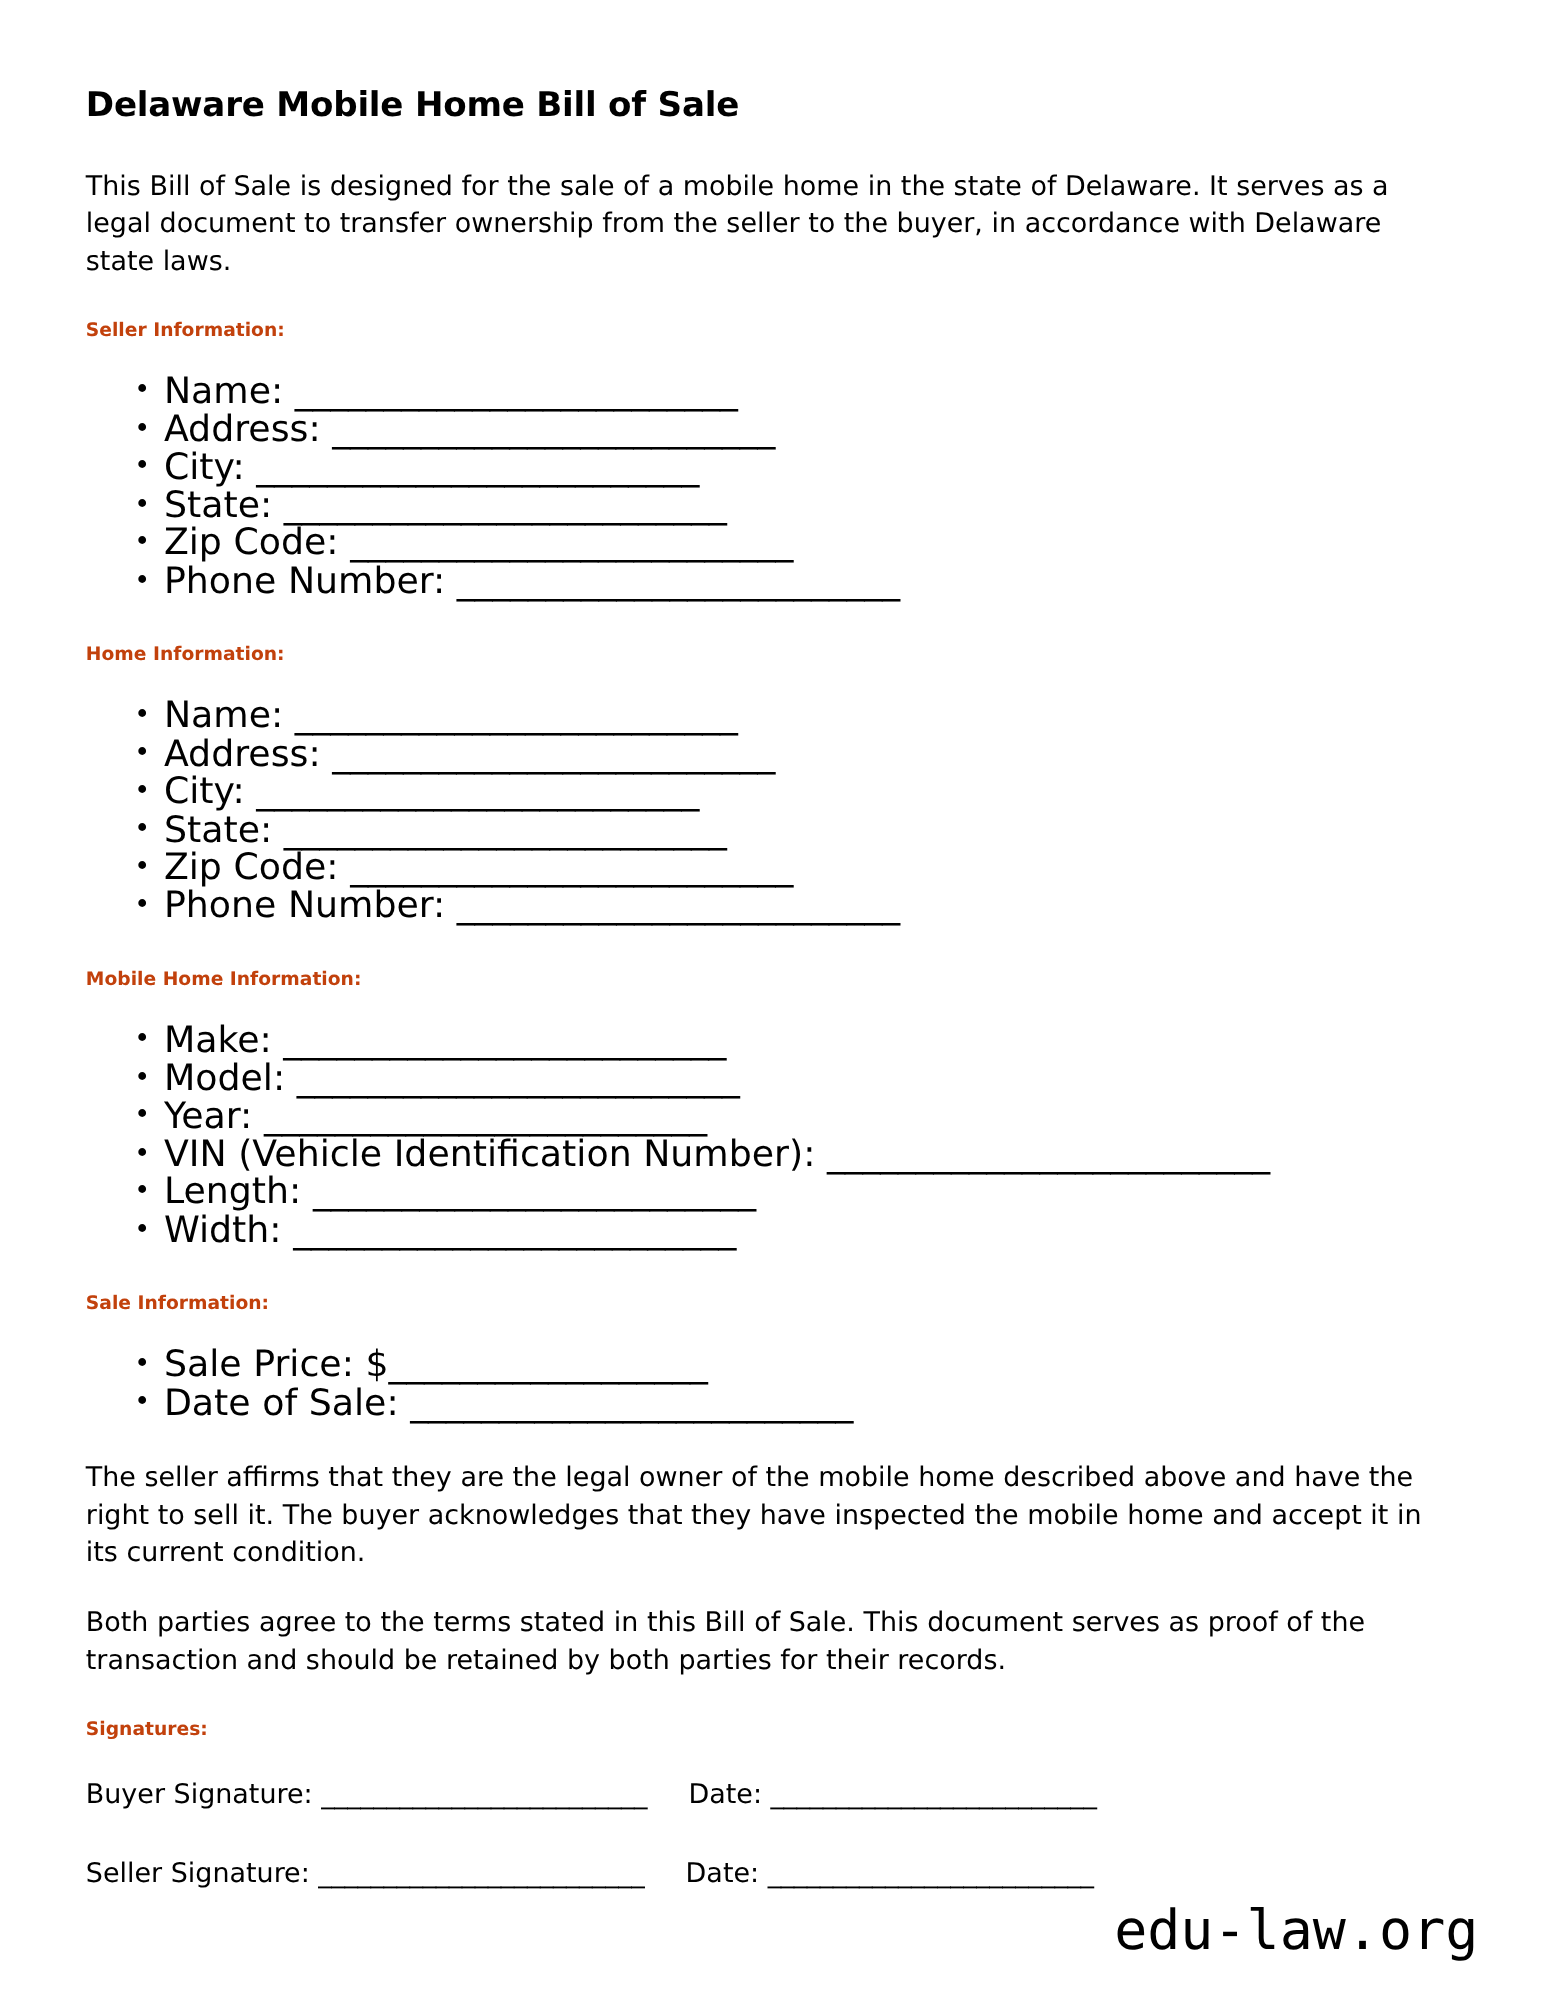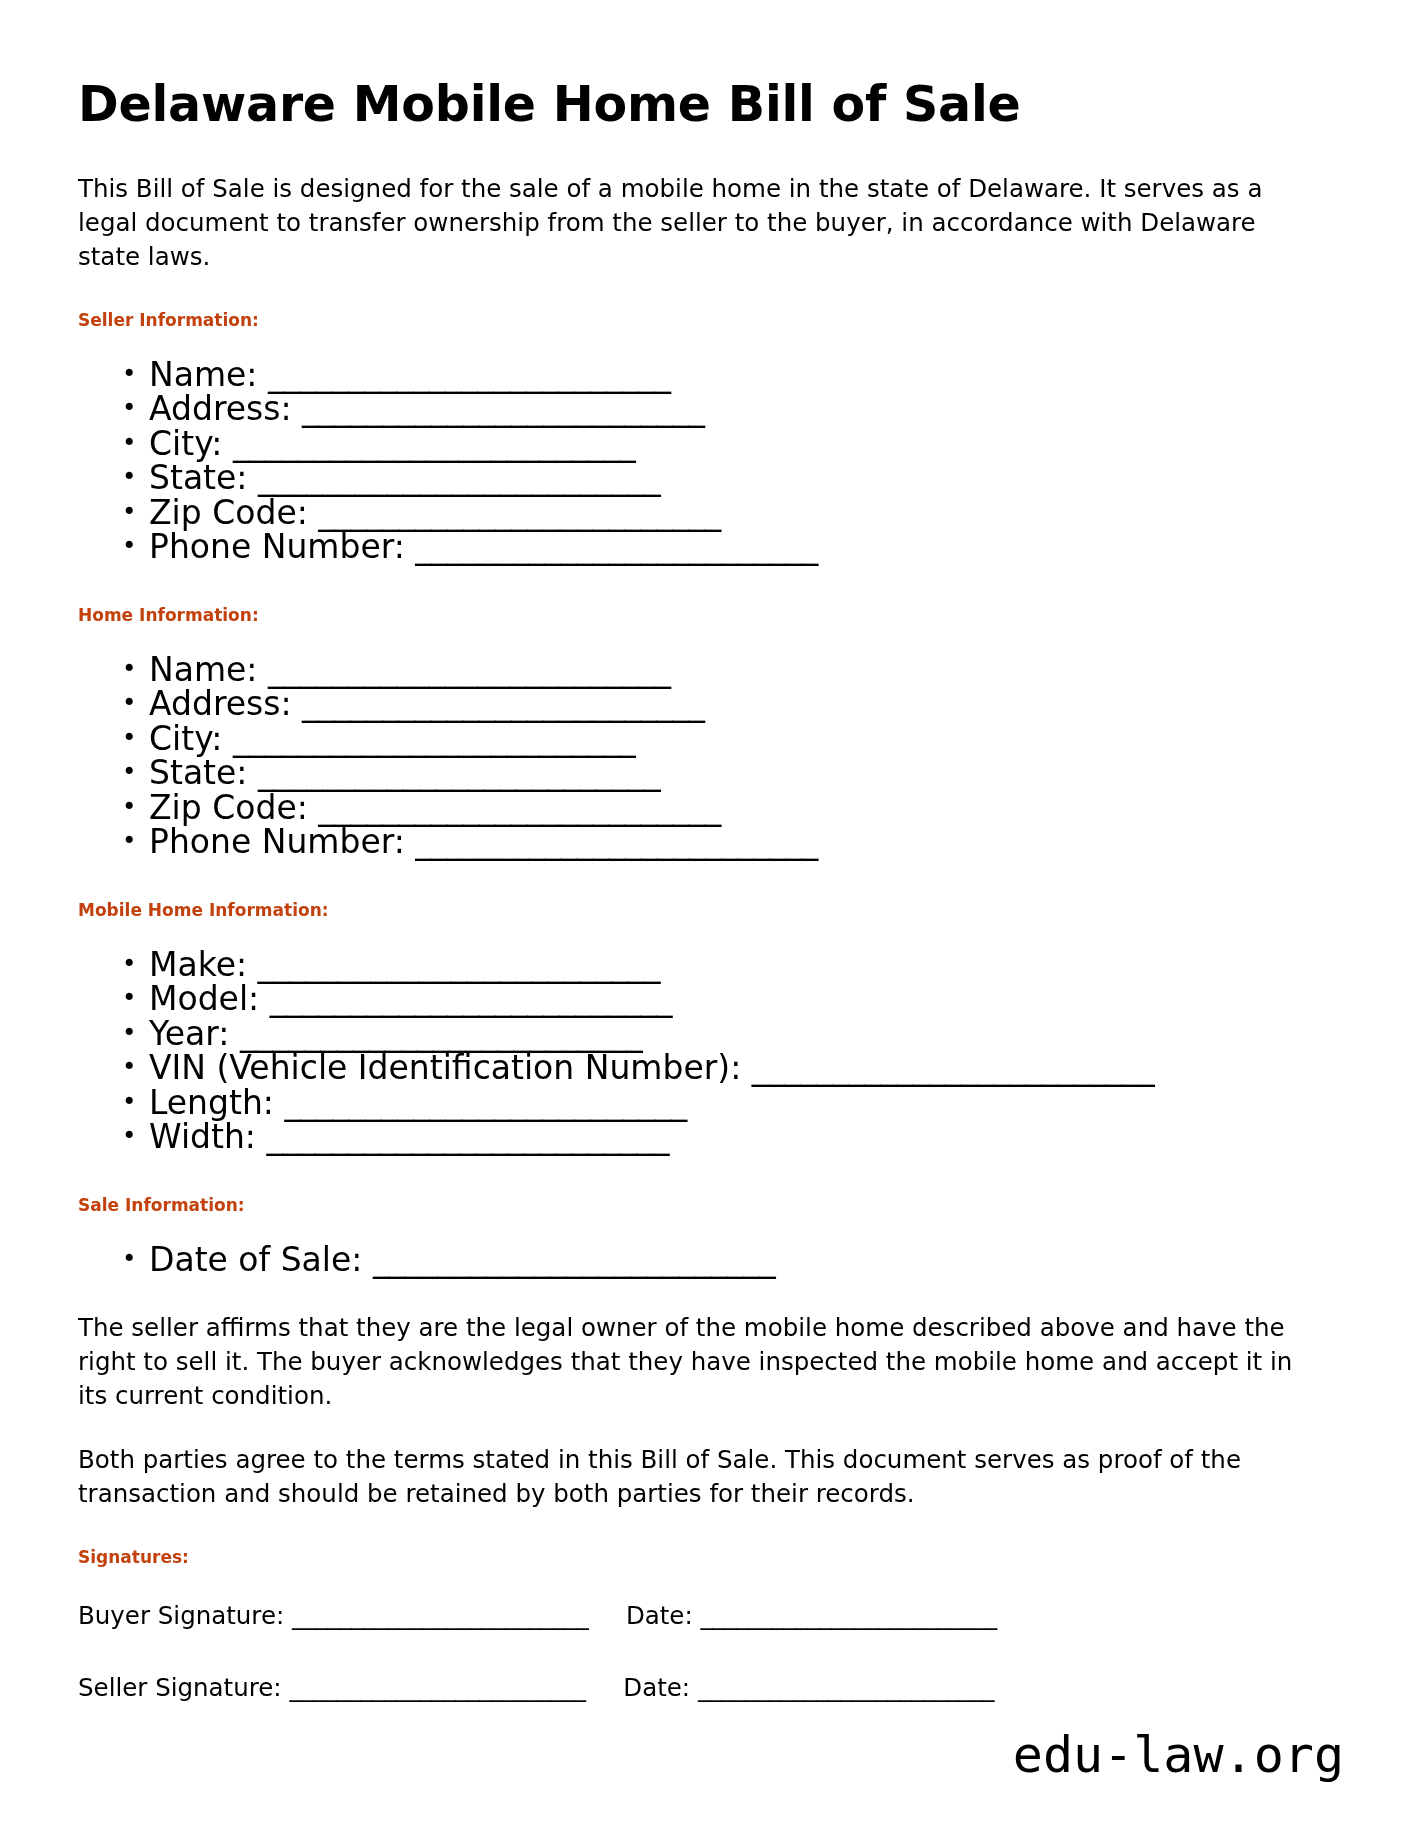--- a/index.html
+++ b/index.html
@@ -21,21 +21,21 @@
     left: 0; top: 0;
     width: 1416px;
     height: 1832px;
     background: #ffffff;
     box-sizing: border-box;
     padding: 78px 108px 0 78px;
   }
   .doc-title {
     font-family: "DejaVu Sans", sans-serif;
     font-weight: bold;
-    font-size: 49px;
+    font-size: 31px;
     line-height: 1.1;
     letter-spacing: -0.2px;
     margin: 0 0 40px 0;
     padding: 0;
     color: #000;
   }
   .intro-paragraph, .body-paragraph {
     font-size: 24.5px;
     line-height: 34px;
     margin: 13px 0 30px 0;
@@ -135,20 +135,21 @@
     <li><span>Make:</span> <span class="blank">_________________________</span></li>
     <li><span>Model:</span> <span class="blank">_________________________</span></li>
     <li><span>Year:</span> <span class="blank">_________________________</span></li>
     <li><span>VIN (Vehicle Identification Number):</span> <span class="blank">_________________________</span></li>
     <li><span>Length:</span> <span class="blank">_________________________</span></li>
     <li><span>Width:</span> <span class="blank">_________________________</span></li>
   </ul>
 
   <h2 class="section-heading">Sale Information:</h2>
   <ul class="field-list">
+    <li><span>Sale Price: $</span><span class="blank">__________________</span></li>
     <li><span>Date of Sale:</span> <span class="blank">_________________________</span></li>
   </ul>
 
   <p class="body-paragraph">The seller affirms that they are the legal owner of the mobile home described above and have the right to sell it. The buyer acknowledges that they have inspected the mobile home and accept it in its current condition.</p>
 
   <p class="body-paragraph">Both parties agree to the terms stated in this Bill of Sale. This document serves as proof of the transaction and should be retained by both parties for their records.</p>
 
   <h2 class="section-heading">Signatures:</h2>
 
   <div class="sig-block">

